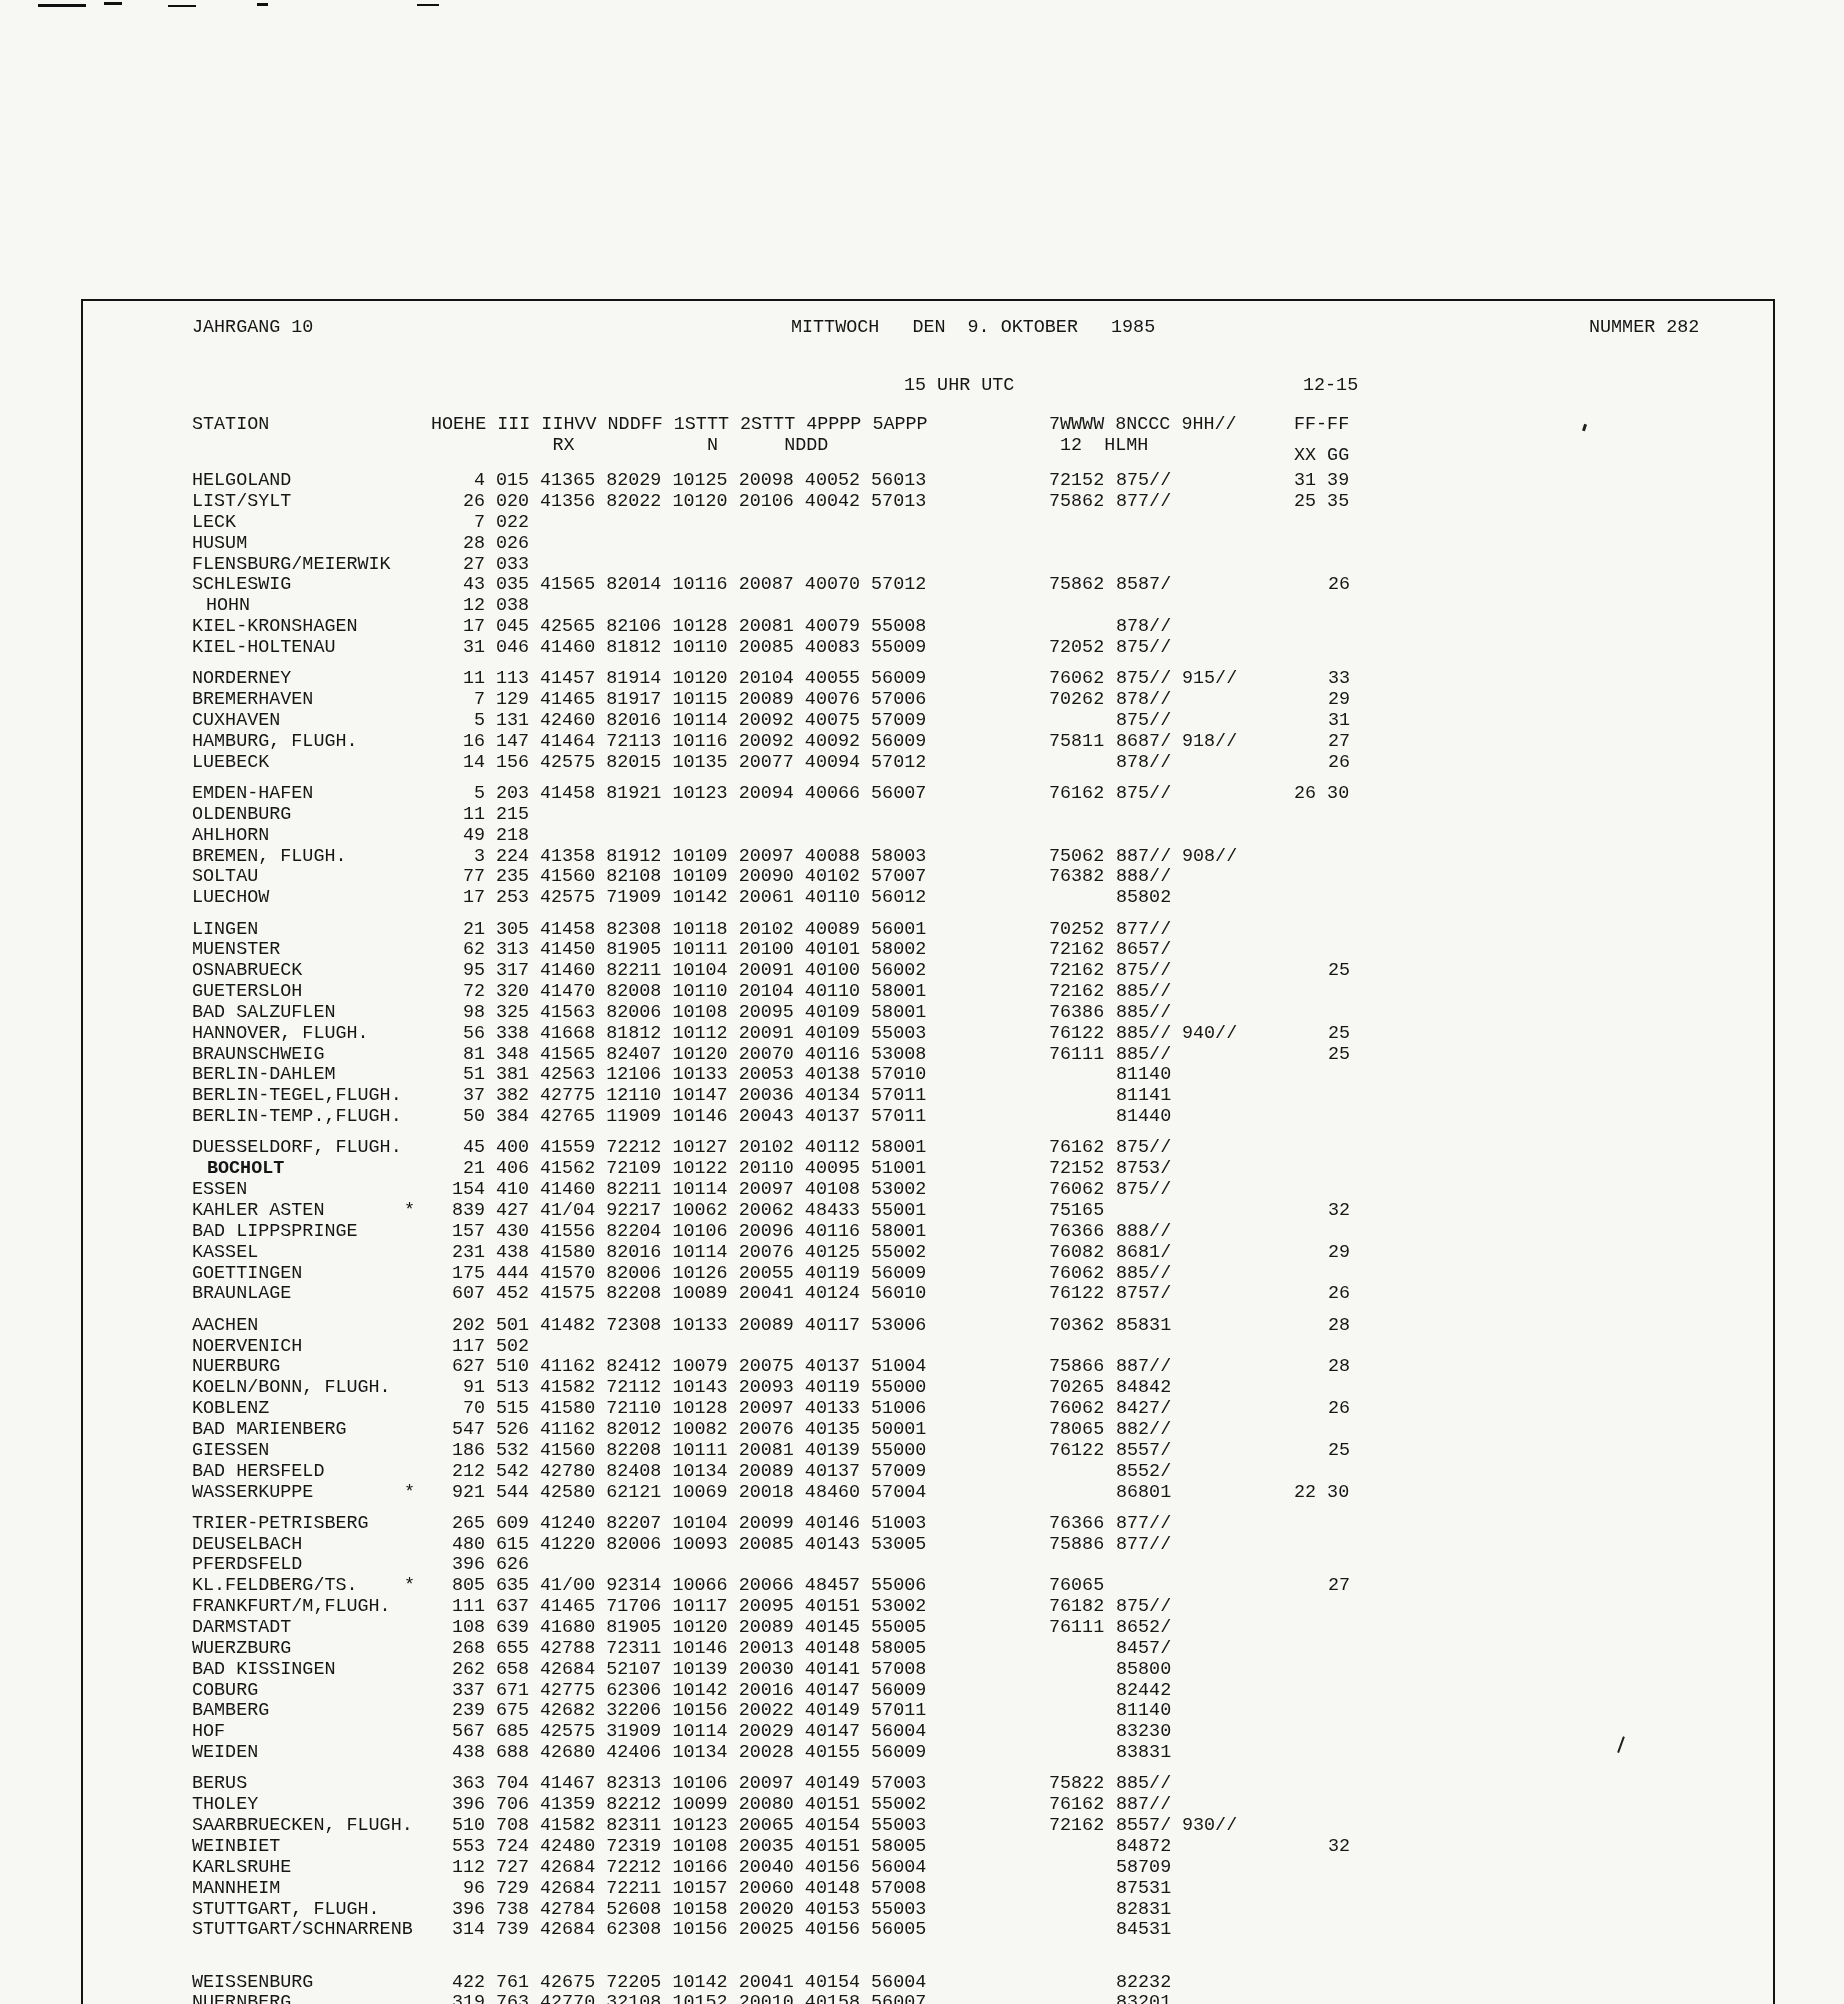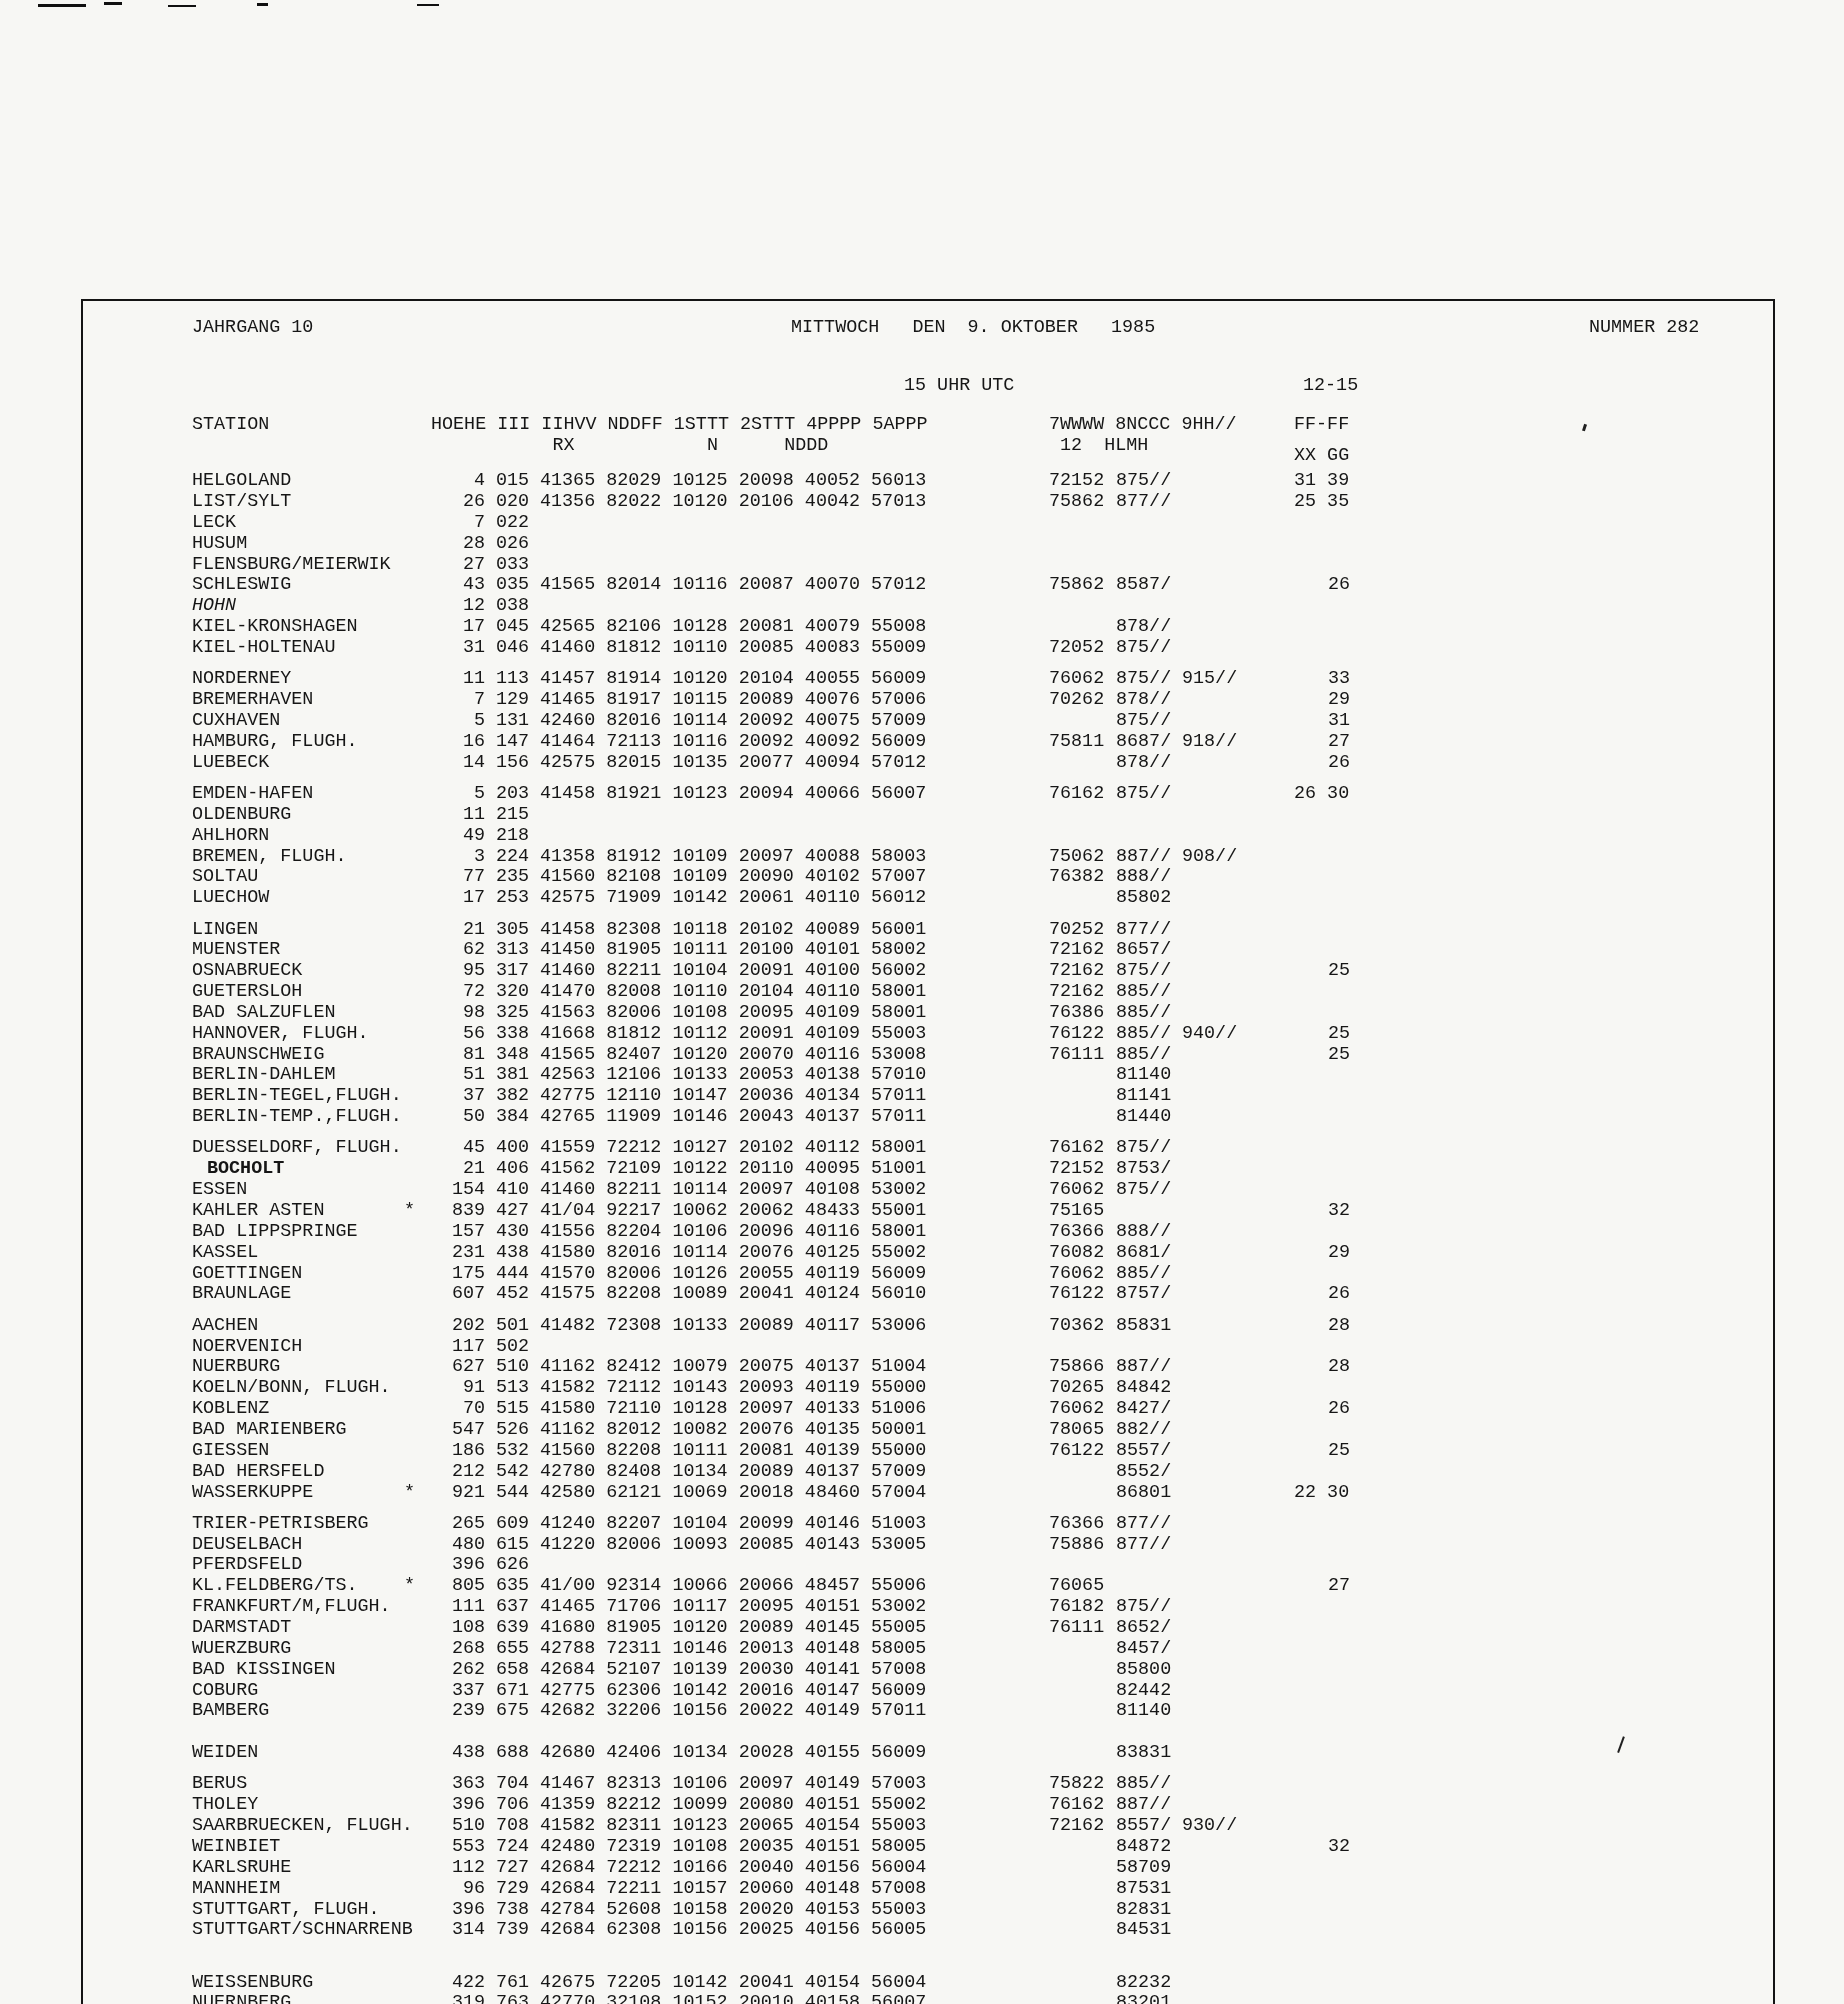--- a/index.html
+++ b/index.html
@@ -101,21 +101,21 @@
         <div class="row" style="top: 273px;">
           <span class="t" style="left: 109px;">SCHLESWIG</span>
           <span class="t hval" style="left: 353px;">43</span>
           <span class="t" style="left: 413px;">035</span>
           <span class="t" style="left: 457px;">41565 82014 10116 20087 40070 57012</span>
           <span class="t" style="left: 966px;">75862</span>
           <span class="t" style="left: 1033px;">8587/</span>
           <span class="t" style="left: 1245px;">26</span>
         </div>
         <div class="row" style="top: 294px;">
-          <span class="t" style="left: 109px; font-style: italic;">HOHN</span>
+          <span class="t" style="left: 123px;">HOHN</span>
           <span class="t hval" style="left: 353px;">12</span>
           <span class="t" style="left: 413px;">038</span>
         </div>
         <div class="row" style="top: 315px;">
           <span class="t" style="left: 109px;">KIEL-KRONSHAGEN</span>
           <span class="t hval" style="left: 353px;">17</span>
           <span class="t" style="left: 413px;">045</span>
           <span class="t" style="left: 457px;">42565 82106 10128 20081 40079 55008</span>
           <span class="t" style="left: 1033px;">878//</span>
         </div>
@@ -503,20 +503,27 @@
           <span class="t" style="left: 457px;">42775 62306 10142 20016 40147 56009</span>
           <span class="t" style="left: 1033px;">82442</span>
         </div>
         <div class="row" style="top: 1399px;">
           <span class="t" style="left: 109px;">BAMBERG</span>
           <span class="t hval" style="left: 353px;">239</span>
           <span class="t" style="left: 413px;">675</span>
           <span class="t" style="left: 457px;">42682 32206 10156 20022 40149 57011</span>
           <span class="t" style="left: 1033px;">81140</span>
         </div>
+        <div class="row" style="top: 1420px;">
+          <span class="t" style="left: 109px;">HOF</span>
+          <span class="t hval" style="left: 353px;">567</span>
+          <span class="t" style="left: 413px;">685</span>
+          <span class="t" style="left: 457px;">42575 31909 10114 20029 40147 56004</span>
+          <span class="t" style="left: 1033px;">83230</span>
+        </div>
         <div class="row" style="top: 1441px;">
           <span class="t" style="left: 109px;">WEIDEN</span>
           <span class="t hval" style="left: 353px;">438</span>
           <span class="t" style="left: 413px;">688</span>
           <span class="t" style="left: 457px;">42680 42406 10134 20028 40155 56009</span>
           <span class="t" style="left: 1033px;">83831</span>
         </div>
         <div class="row" style="top: 1472px;">
           <span class="t" style="left: 109px;">BERUS</span>
           <span class="t hval" style="left: 353px;">363</span>

